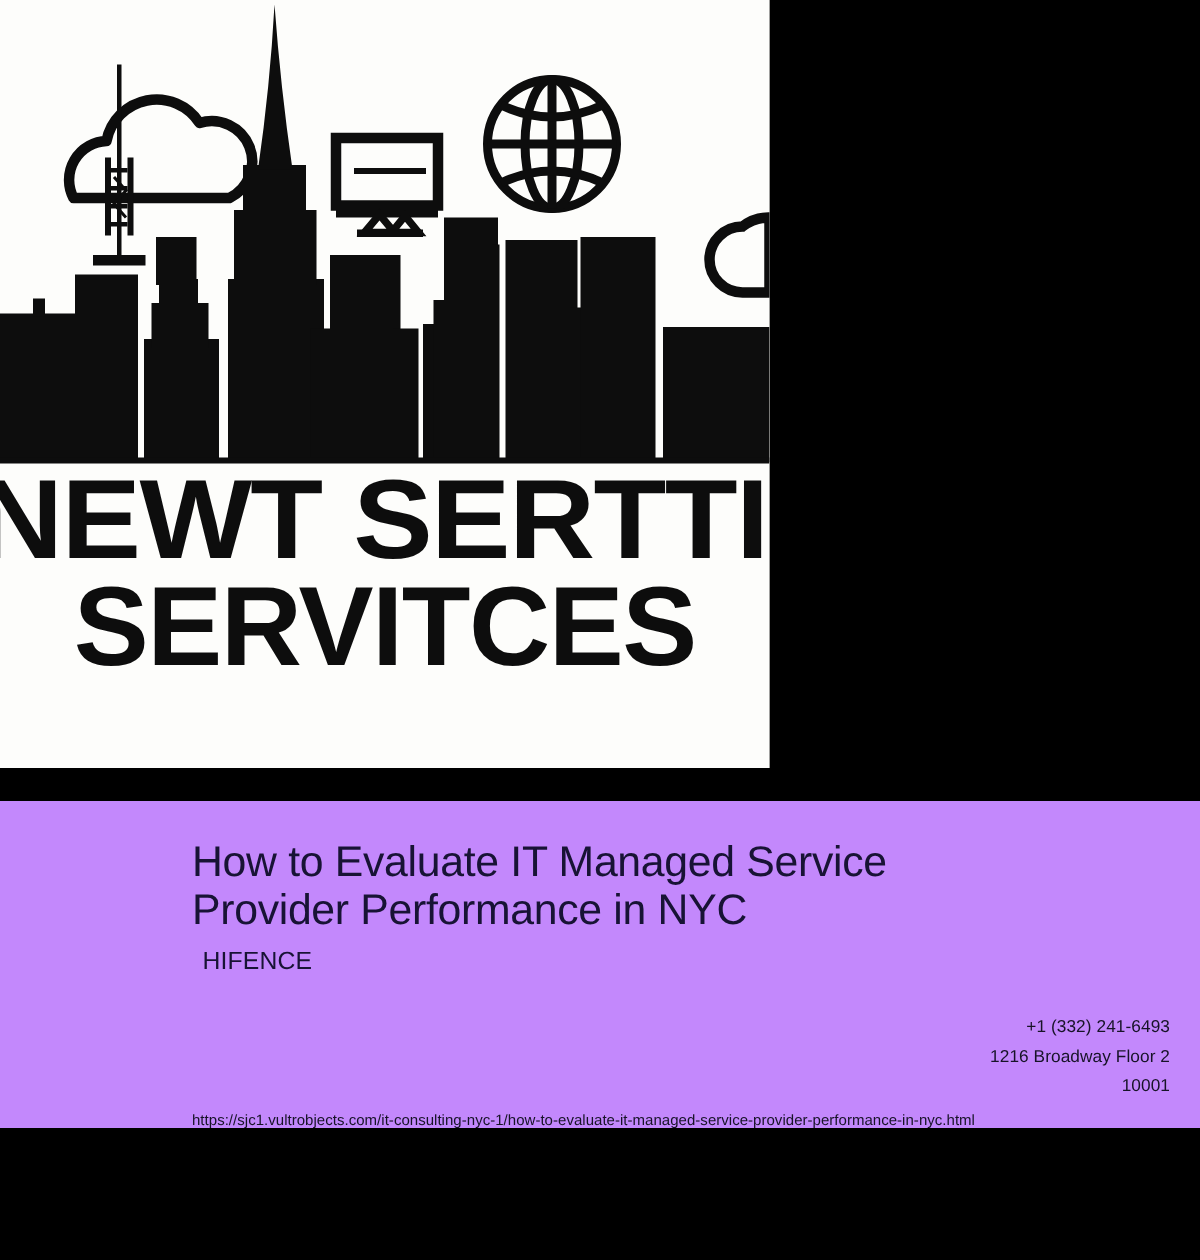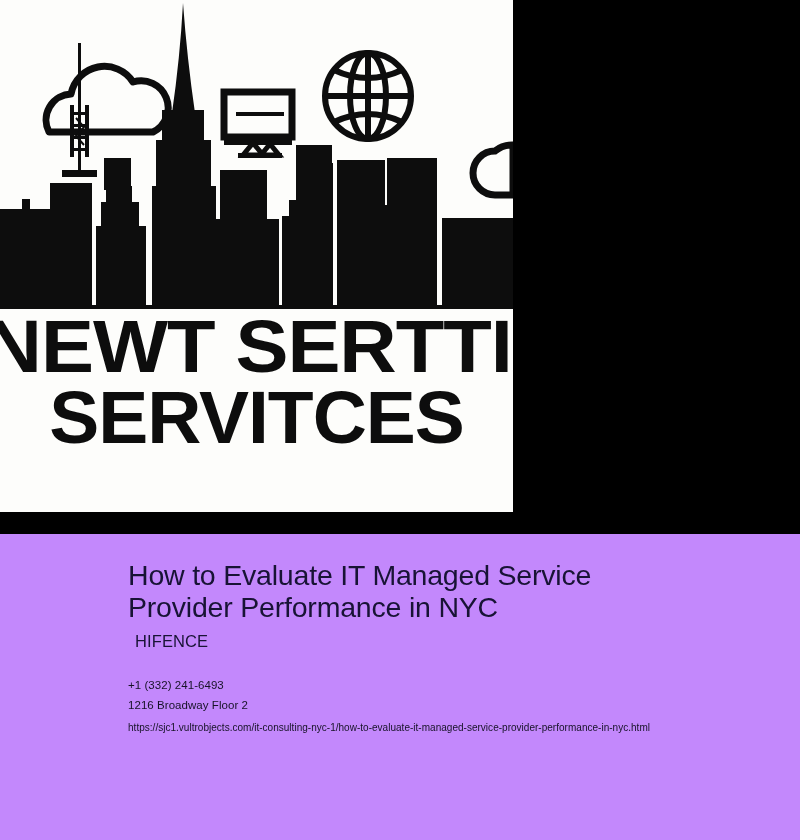--- a/index.html
+++ b/index.html
@@ -38,21 +38,21 @@
   .divider-band{
     position:absolute;left:0;top:512px;width:800px;height:22px;background:#000;
   }
   .right-black{
     position:absolute;left:513px;top:0;width:287px;height:512px;background:#000;
   }
 
   
   .content-panel{
     position:absolute;left:0;top:534px;
-    width:800px;height:306px;
+    width:800px;height:218px;
     background:#c388fc;
   }
   .content-inner{
     position:absolute;left:128px;top:26px;right:20px;
   }
   .doc-title{
     font-size:28.5px;
     line-height:1.12;
     color:#181335;
     font-weight:normal;
@@ -68,20 +68,21 @@
     letter-spacing:0.1px;
   }
   .contact-block{
     margin-top:25px;
   }
   .contact-line{
     font-size:11.5px;
     color:#171327;
     line-height:1.72;
     letter-spacing:0.05px;
+    text-align:right;
   }
   .doc-url{
     margin-top:7px;
     font-size:10px;
     color:#171327;
     letter-spacing:0.02px;
     white-space:nowrap;
   }
 </style>
 </head>
@@ -188,20 +189,21 @@
   <div class="content-panel">
     <div class="content-inner">
 
       <h1 class="doc-title">How to Evaluate IT Managed Service Provider Performance in NYC</h1>
 
       <div class="doc-subtitle">HIFENCE</div>
 
       <div class="contact-block">
         <div class="contact-line">+1 (332) 241-6493</div>
         <div class="contact-line">1216 Broadway Floor 2</div>
+        <div class="contact-line">10001</div>
       </div>
 
       <div class="doc-url">https://sjc1.vultrobjects.com/it-consulting-nyc-1/how-to-evaluate-it-managed-service-provider-performance-in-nyc.html</div>
 
     </div>
   </div>
 
 </div>
 
 </body></html>

